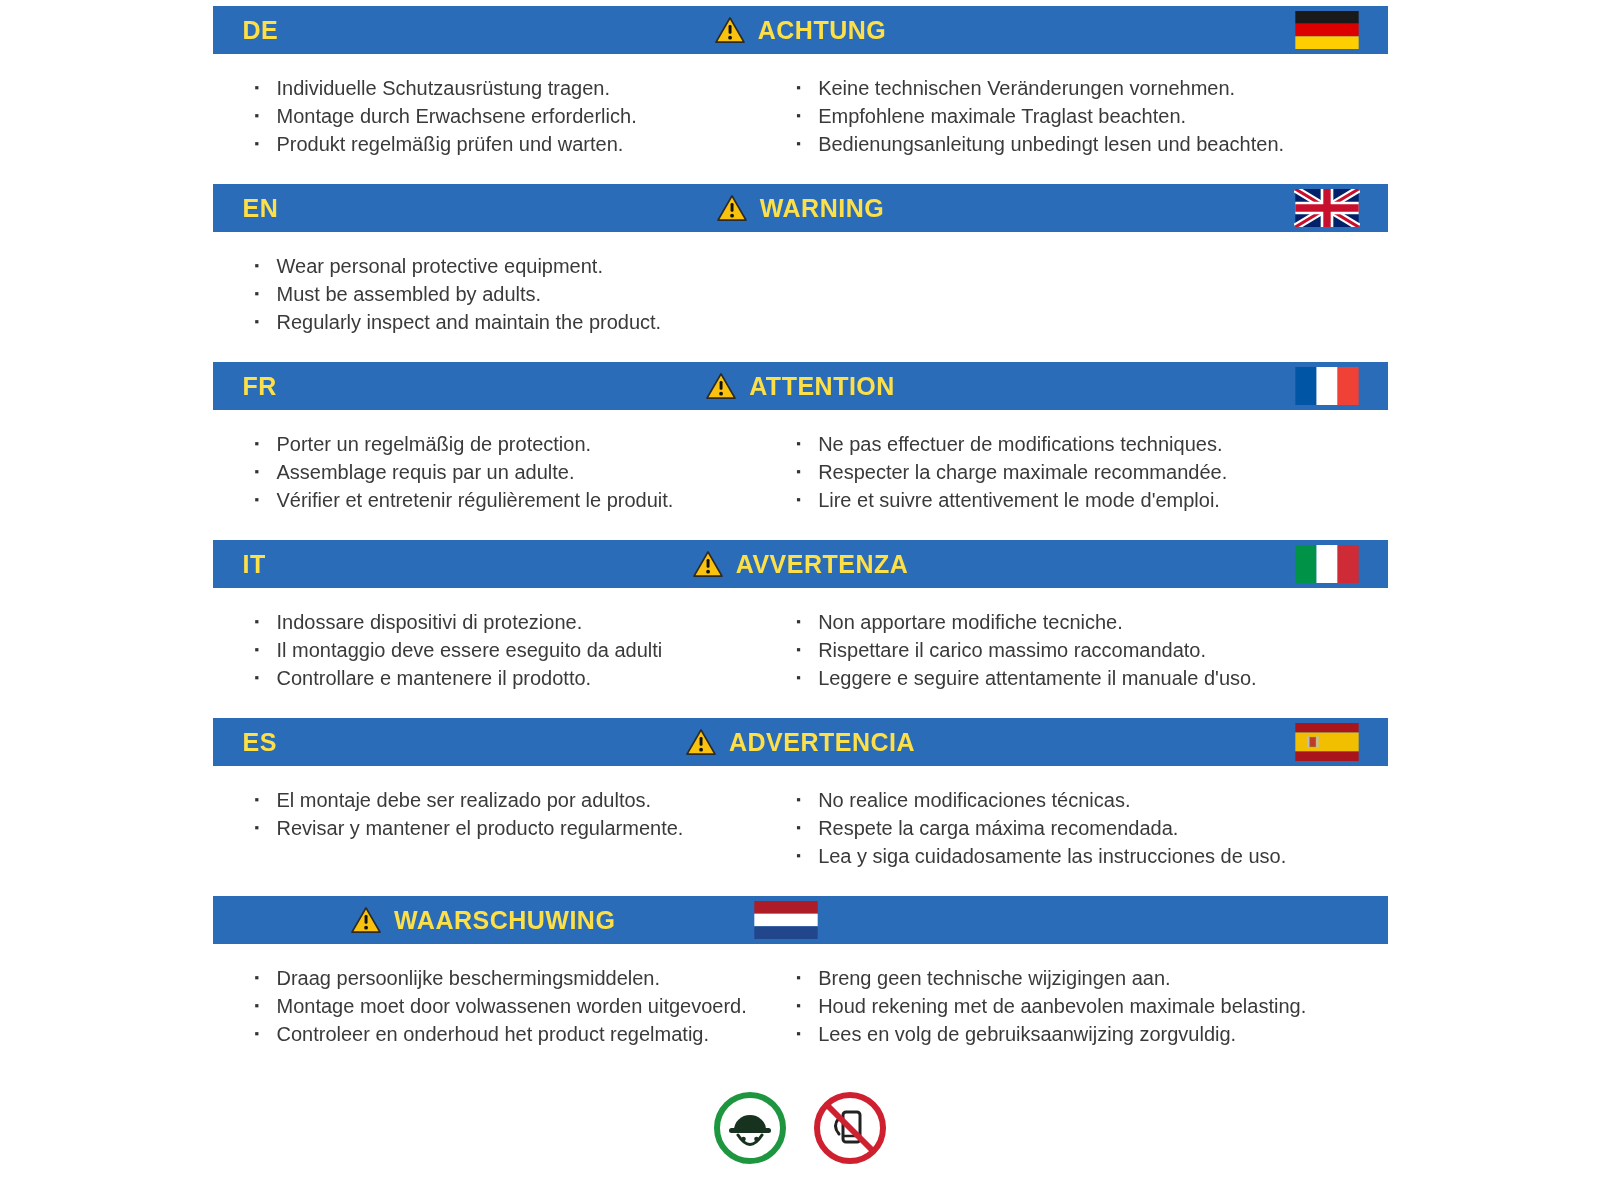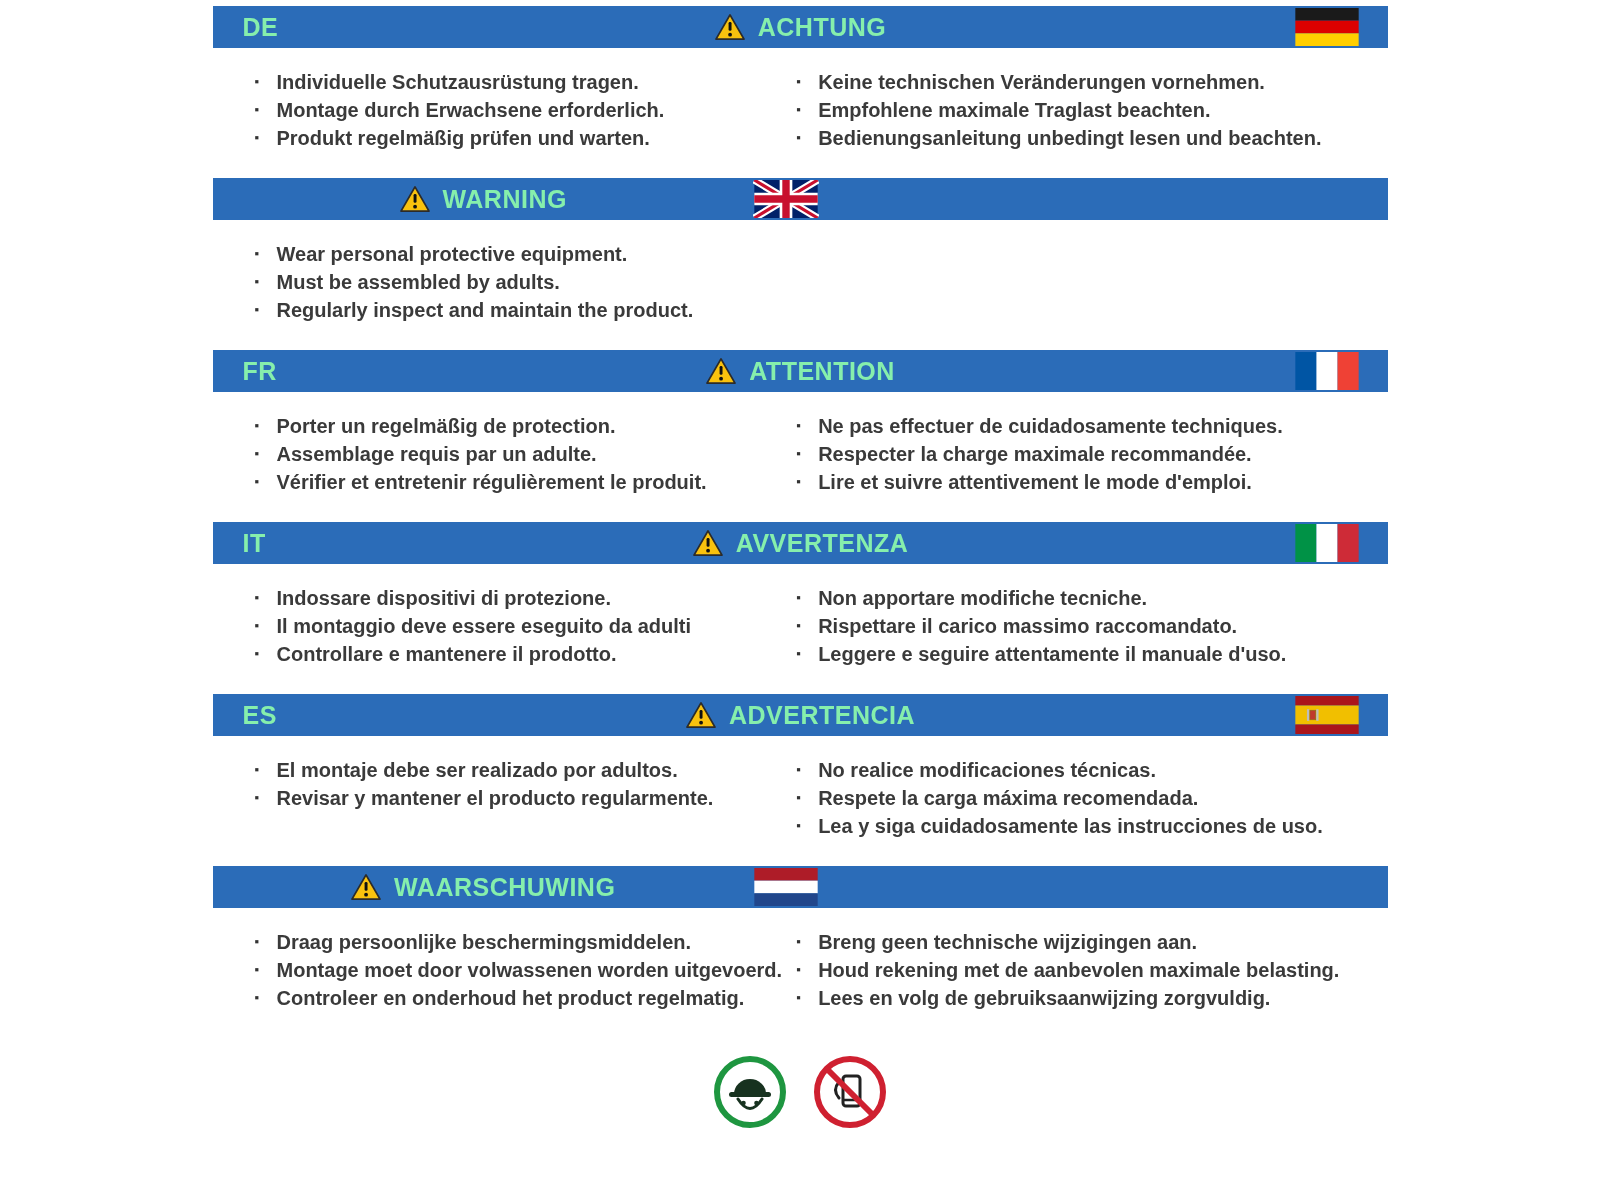--- a/index.html
+++ b/index.html
@@ -13,26 +13,26 @@
     height: 1200px;
     overflow: hidden;
   }
   .page {
     width: 1175px;
     margin: 0 auto;
     padding-top: 6px;
   }
   .section { }
   .sec-header {
-    height: 42px;
+    height: 48px;
     background: #2b6cb8;
     display: grid;
     grid-template-columns: 1fr auto 1fr;
     align-items: center;
-    color: #86efac;
+    color: #fde047;
   }
   .lang-code {
     padding-left: 30px;
     font-size: 25px;
     font-weight: bold;
     letter-spacing: 0.5px;
   }
   .sec-title {
     display: flex;
     align-items: center;
@@ -57,21 +57,20 @@
     display: flex;
     padding: 20px 0 26px 0;
   }
   .col { box-sizing: border-box; }
   .col.left  { width: 49.5%; padding-left: 42px; }
   .col.right { width: 50.5%; padding-left: 2px; }
   .col ul {
     list-style: none;
     margin: 0;
     padding: 0;
-    font-weight: bold;
   }
   .col li {
     font-size: 20px;
     color: #3a3a3a;
     line-height: 28px;
     padding-left: 22px;
     position: relative;
   }
   .col li::before {
     content: "▪";
@@ -128,20 +127,21 @@
         <li>Keine technischen Veränderungen vornehmen.</li>
         <li>Empfohlene maximale Traglast beachten.</li>
         <li>Bedienungsanleitung unbedingt lesen und beachten.</li>
       </ul>
         </div>
     </div>
   </div>
 
   <div class="section">
     <div class="sec-header">
+      <span class="lang-code">EN</span>
       <span class="sec-title">
         <svg class="warn-tri" width="32" height="28" viewBox="0 0 24 22">
             <path d="M12 1.5 L23 20.5 H1 Z" fill="#f9c20e" stroke="#2b2b2b" stroke-width="1.4" stroke-linejoin="round"></path>
             <rect x="10.9" y="7" width="2.3" height="7" rx="1" fill="#111"></rect>
             <circle cx="12.05" cy="17" r="1.5" fill="#111"></circle>
           </svg>
         <span>WARNING</span>
       </span>
       <span class="flag-wrap">
         <svg class="flag" viewBox="0 0 60 36">
@@ -186,21 +186,21 @@
     <div class="bullets">
       <div class="col left">
           <ul>
         <li>Porter un regelmäßig de protection.</li>
         <li>Assemblage requis par un adulte.</li>
         <li>Vérifier et entretenir régulièrement le produit.</li>
       </ul>
         </div>
       <div class="col right">
           <ul>
-        <li>Ne pas effectuer de cuidadosamente techniques.</li>
+        <li>Ne pas effectuer de modifications techniques.</li>
         <li>Respecter la charge maximale recommandée.</li>
         <li>Lire et suivre attentivement le mode d'emploi.</li>
       </ul>
         </div>
     </div>
   </div>
 
   <div class="section">
     <div class="sec-header">
       <span class="lang-code">IT</span>

